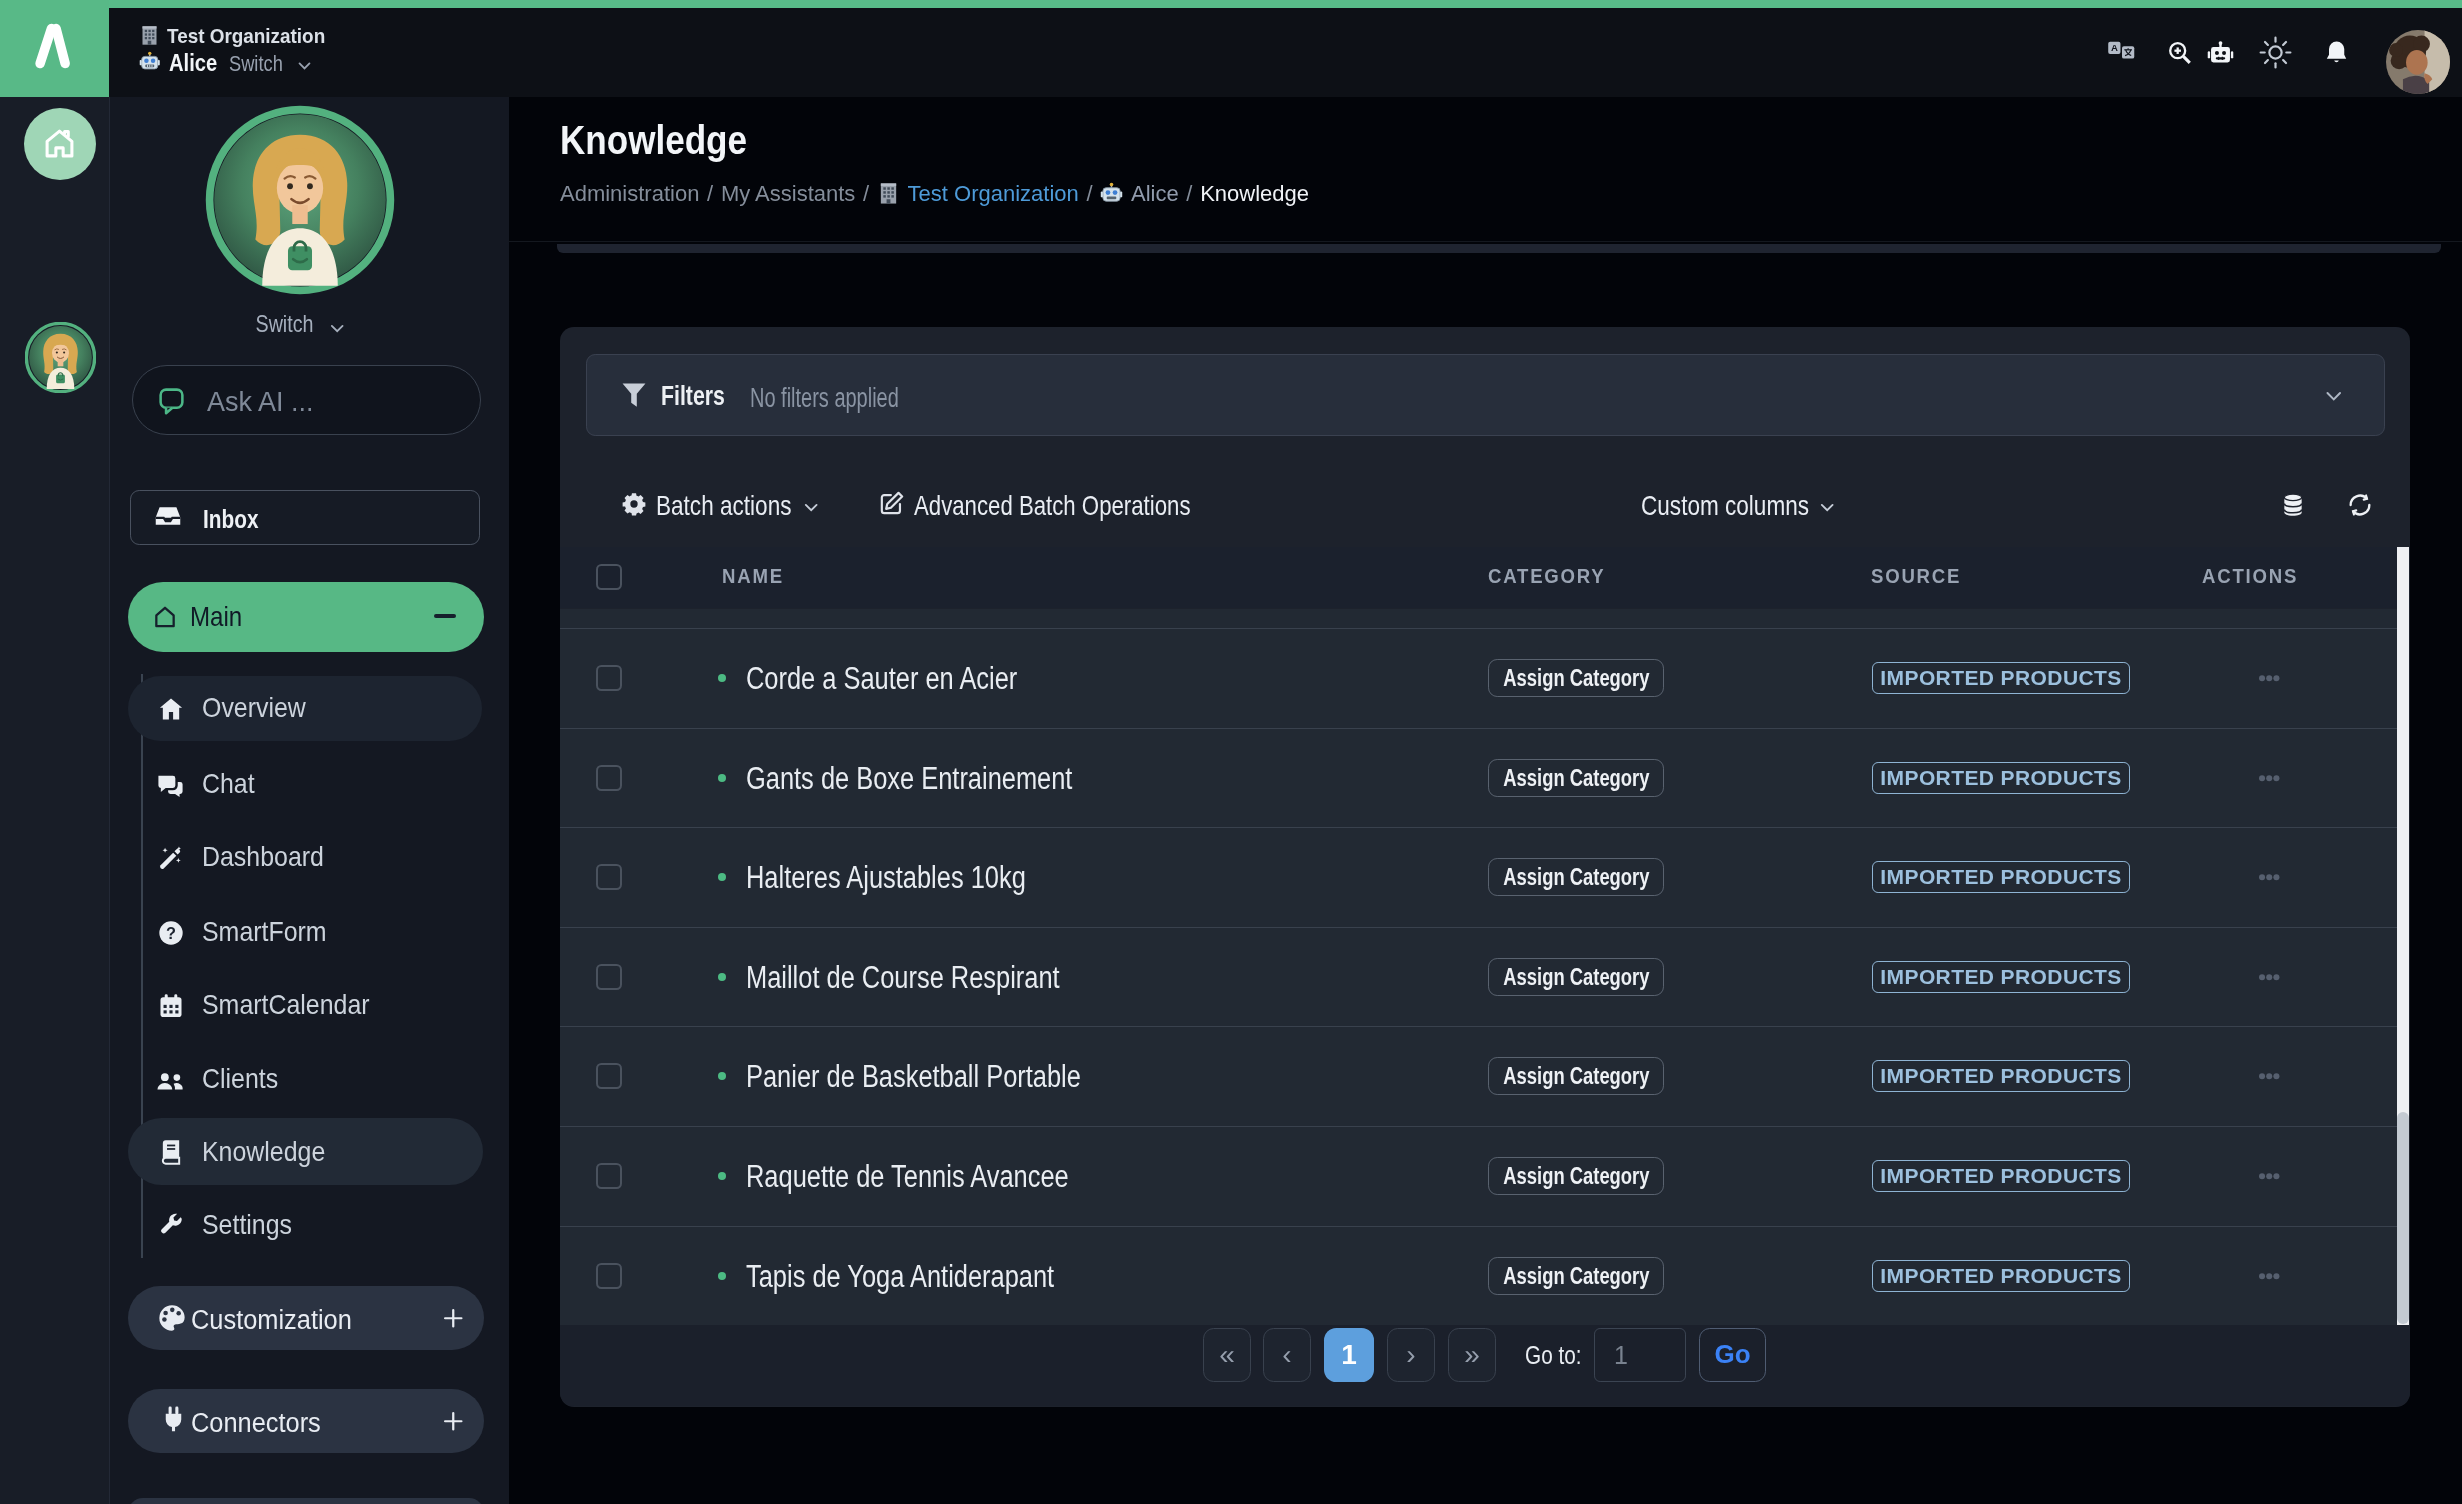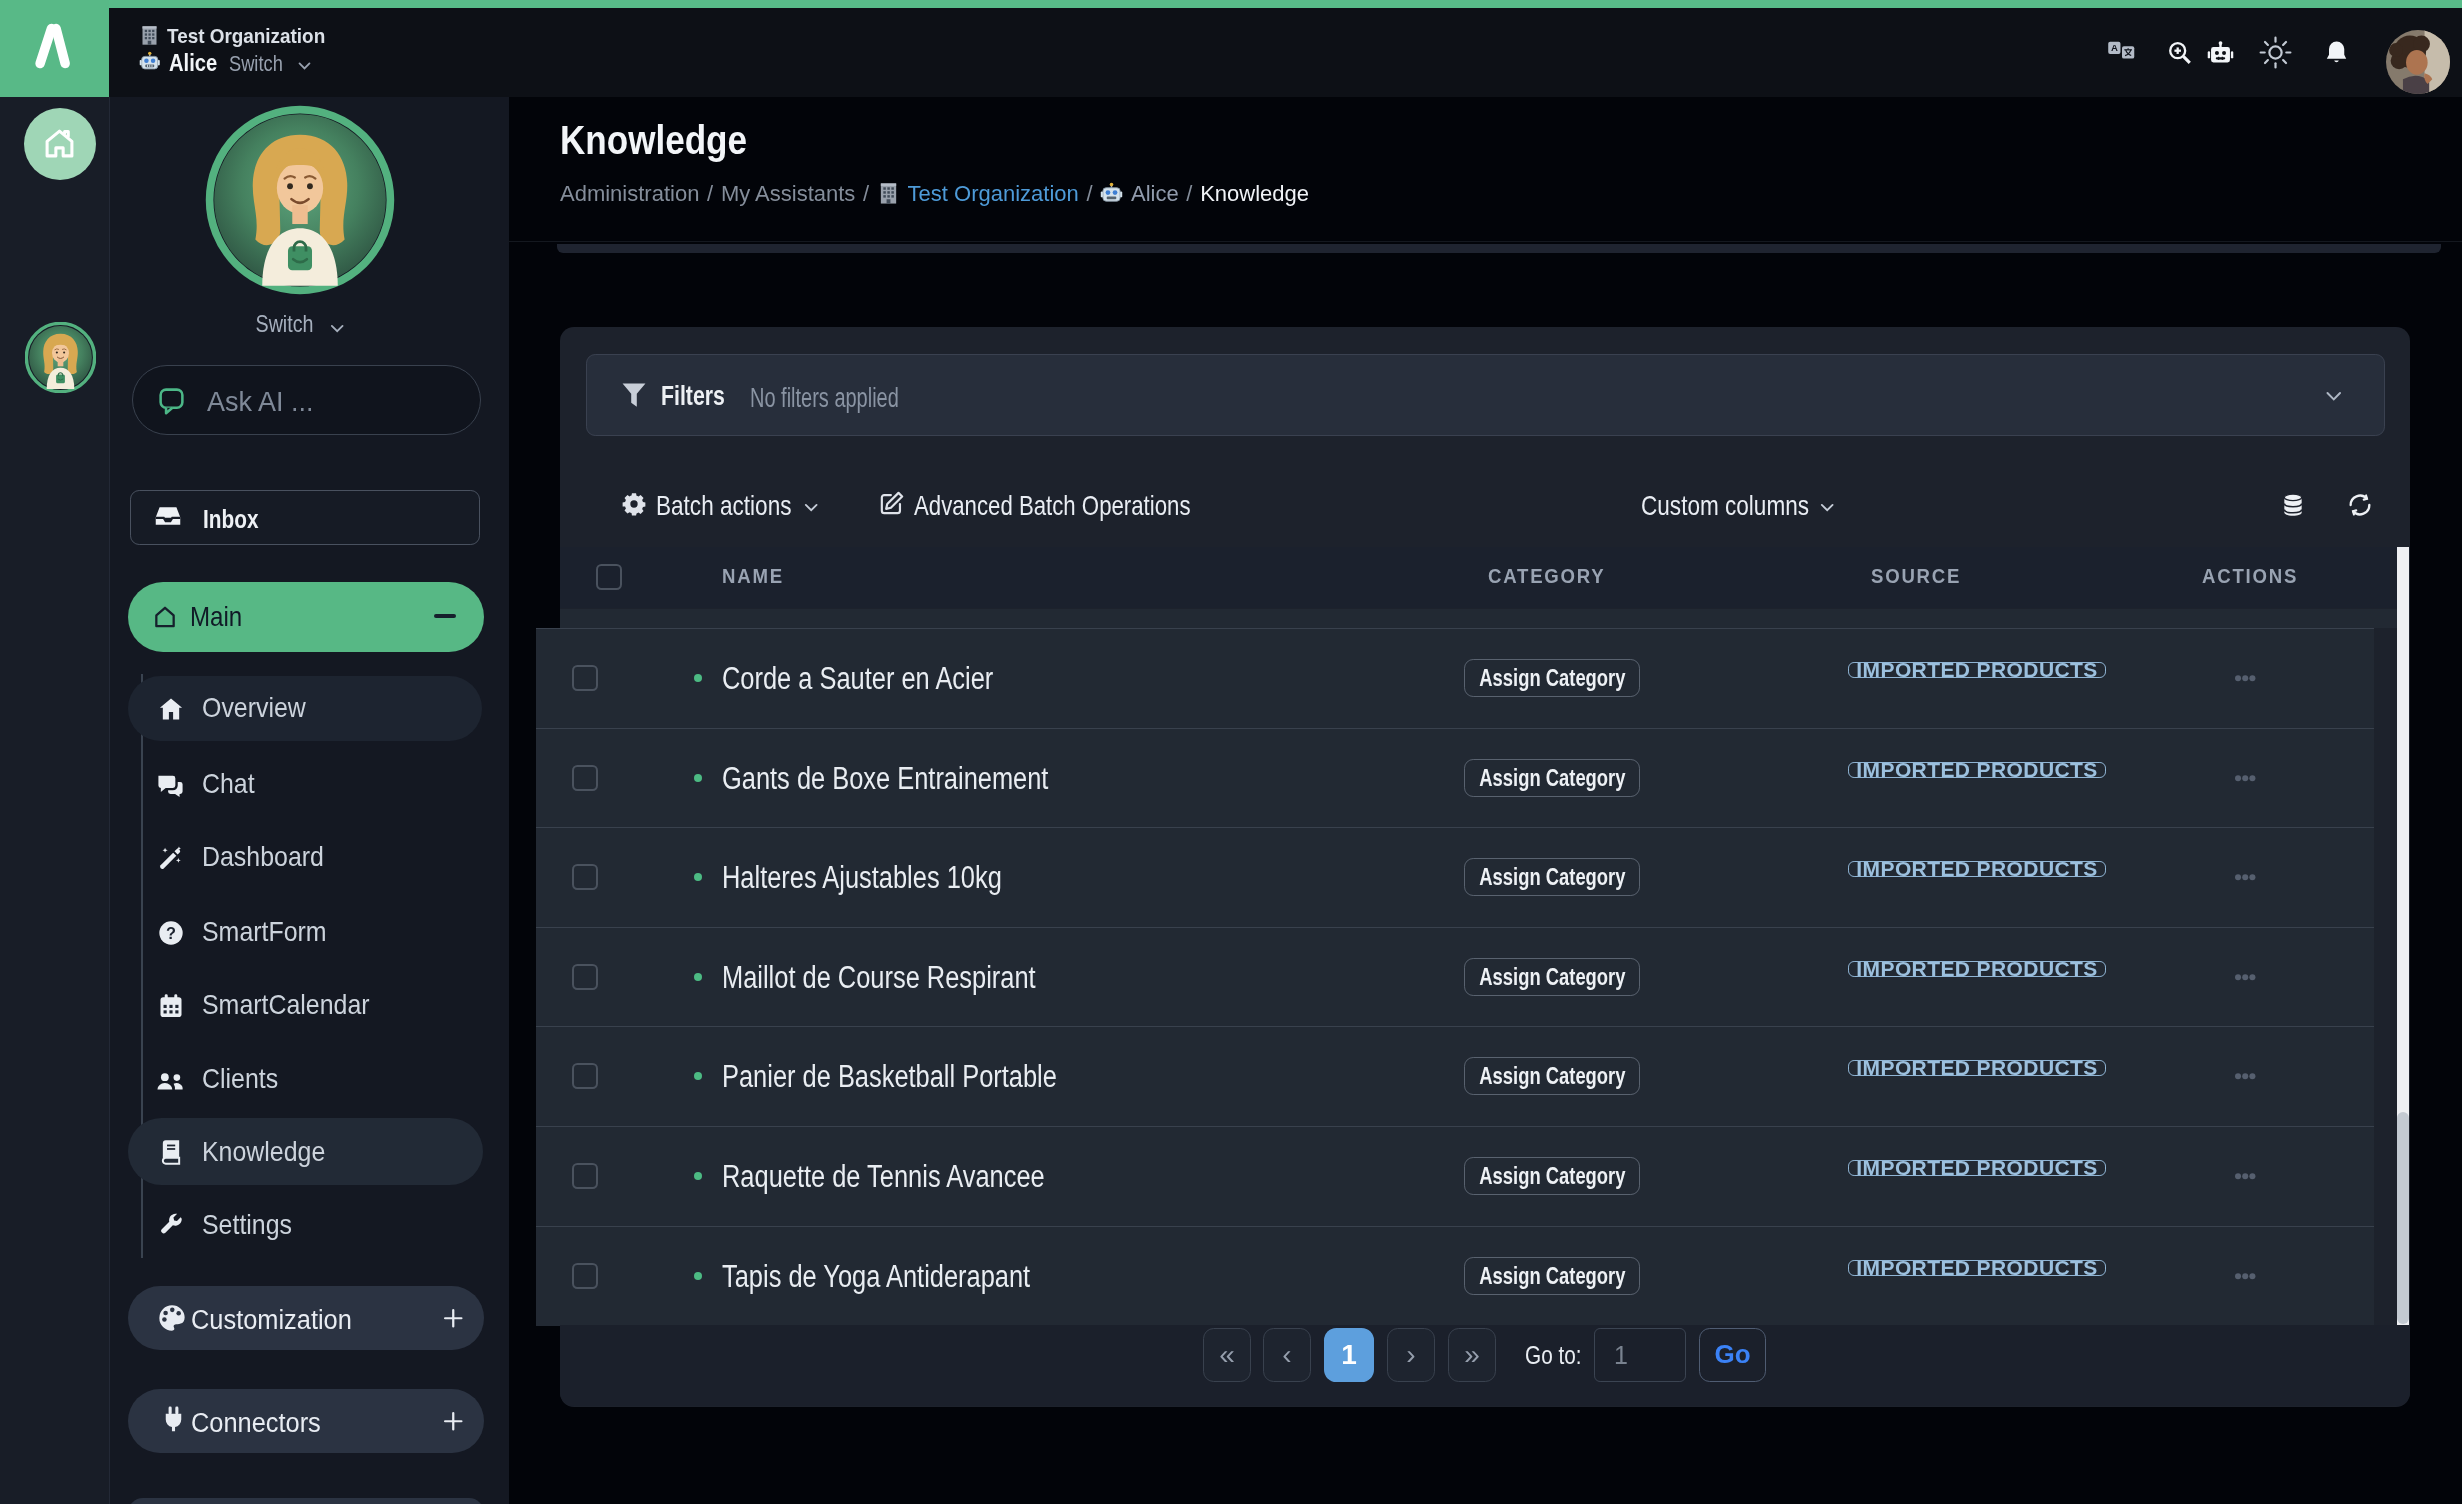--- a/index.html
+++ b/index.html
@@ -2,31 +2,31 @@
 <html style="font-size:12.3px"><head>
 <meta charset="utf-8">
 <style>
   html,body{margin:0;padding:0;background:#000;}
   #app{position:relative;width:2462px;height:1504px;background:#020409;overflow:hidden;
        font-family:"Liberation Sans", sans-serif;padding-left:48px;}
   .abs{position:absolute;}
   .flex{display:flex;align-items:center;}
   .hdr{font-size:20px;font-weight:700;letter-spacing:1.9px;color:#99a3b2;transform:scaleX(.93);transform-origin:left center;}
   .sx{display:inline-block;transform-origin:left center;white-space:nowrap;}
-  .row{position:absolute;left:536px;width:1838px;height:100px;background:#222933;
+  .row{position:absolute;left:560px;width:1838px;height:100px;background:#222933;
        border-top:0.8px solid #39414d;box-sizing:border-box;}
   .row .cb{position:absolute;left:36px;top:36px;width:26px;height:26px;border:2.3px solid #4a525e;
        border-radius:5.4px;box-sizing:border-box;}
   .row .dot{position:absolute;left:158px;top:45px;width:8.4px;height:8.4px;border-radius:50%;background:#4cba83;}
   .row .nm{position:absolute;left:186px;top:32px;font-size:31px;color:#e9edf2;white-space:nowrap;transform:scaleX(.82);transform-origin:left center;}
   .row .acbtn{position:absolute;left:928px;top:30px;width:176px;height:38px;border:1.5px solid #59626f;
        border-radius:9.2px;box-sizing:border-box;display:flex;align-items:center;justify-content:center;
        font-size:23px;font-weight:700;color:#eef1f5;}
   .row .acbtn span{white-space:nowrap;transform:scaleX(.8);}
-  .row .badge{position:absolute;left:1312px;top:33px;width:258px;height:16px;border:1.5px solid #8fb4d4;
+  .row .badge{position:absolute;left:1312px;top:33px;width:258px;height:32px;border:1.5px solid #8fb4d4;
        border-radius:6.1px;box-sizing:border-box;display:flex;align-items:center;justify-content:center;
        font-size:21px;font-weight:700;letter-spacing:0.4px;color:#9cc0de;}
   .row .badge span{white-space:nowrap;}
   .pbtn{top:1328px;width:48px;height:54px;border:1.5px solid #39414e;border-radius:10.7px;background:#1e242f;
        box-sizing:border-box;text-align:center;line-height:51px;font-size:28px;color:#959eac;}
   .pact{background:#5d9fdd;color:#fff;border:none;font-weight:700;border-radius:12.3px;width:50px;line-height:54px;}
 </style>
 </head>
 <body>
 <div id="app">

